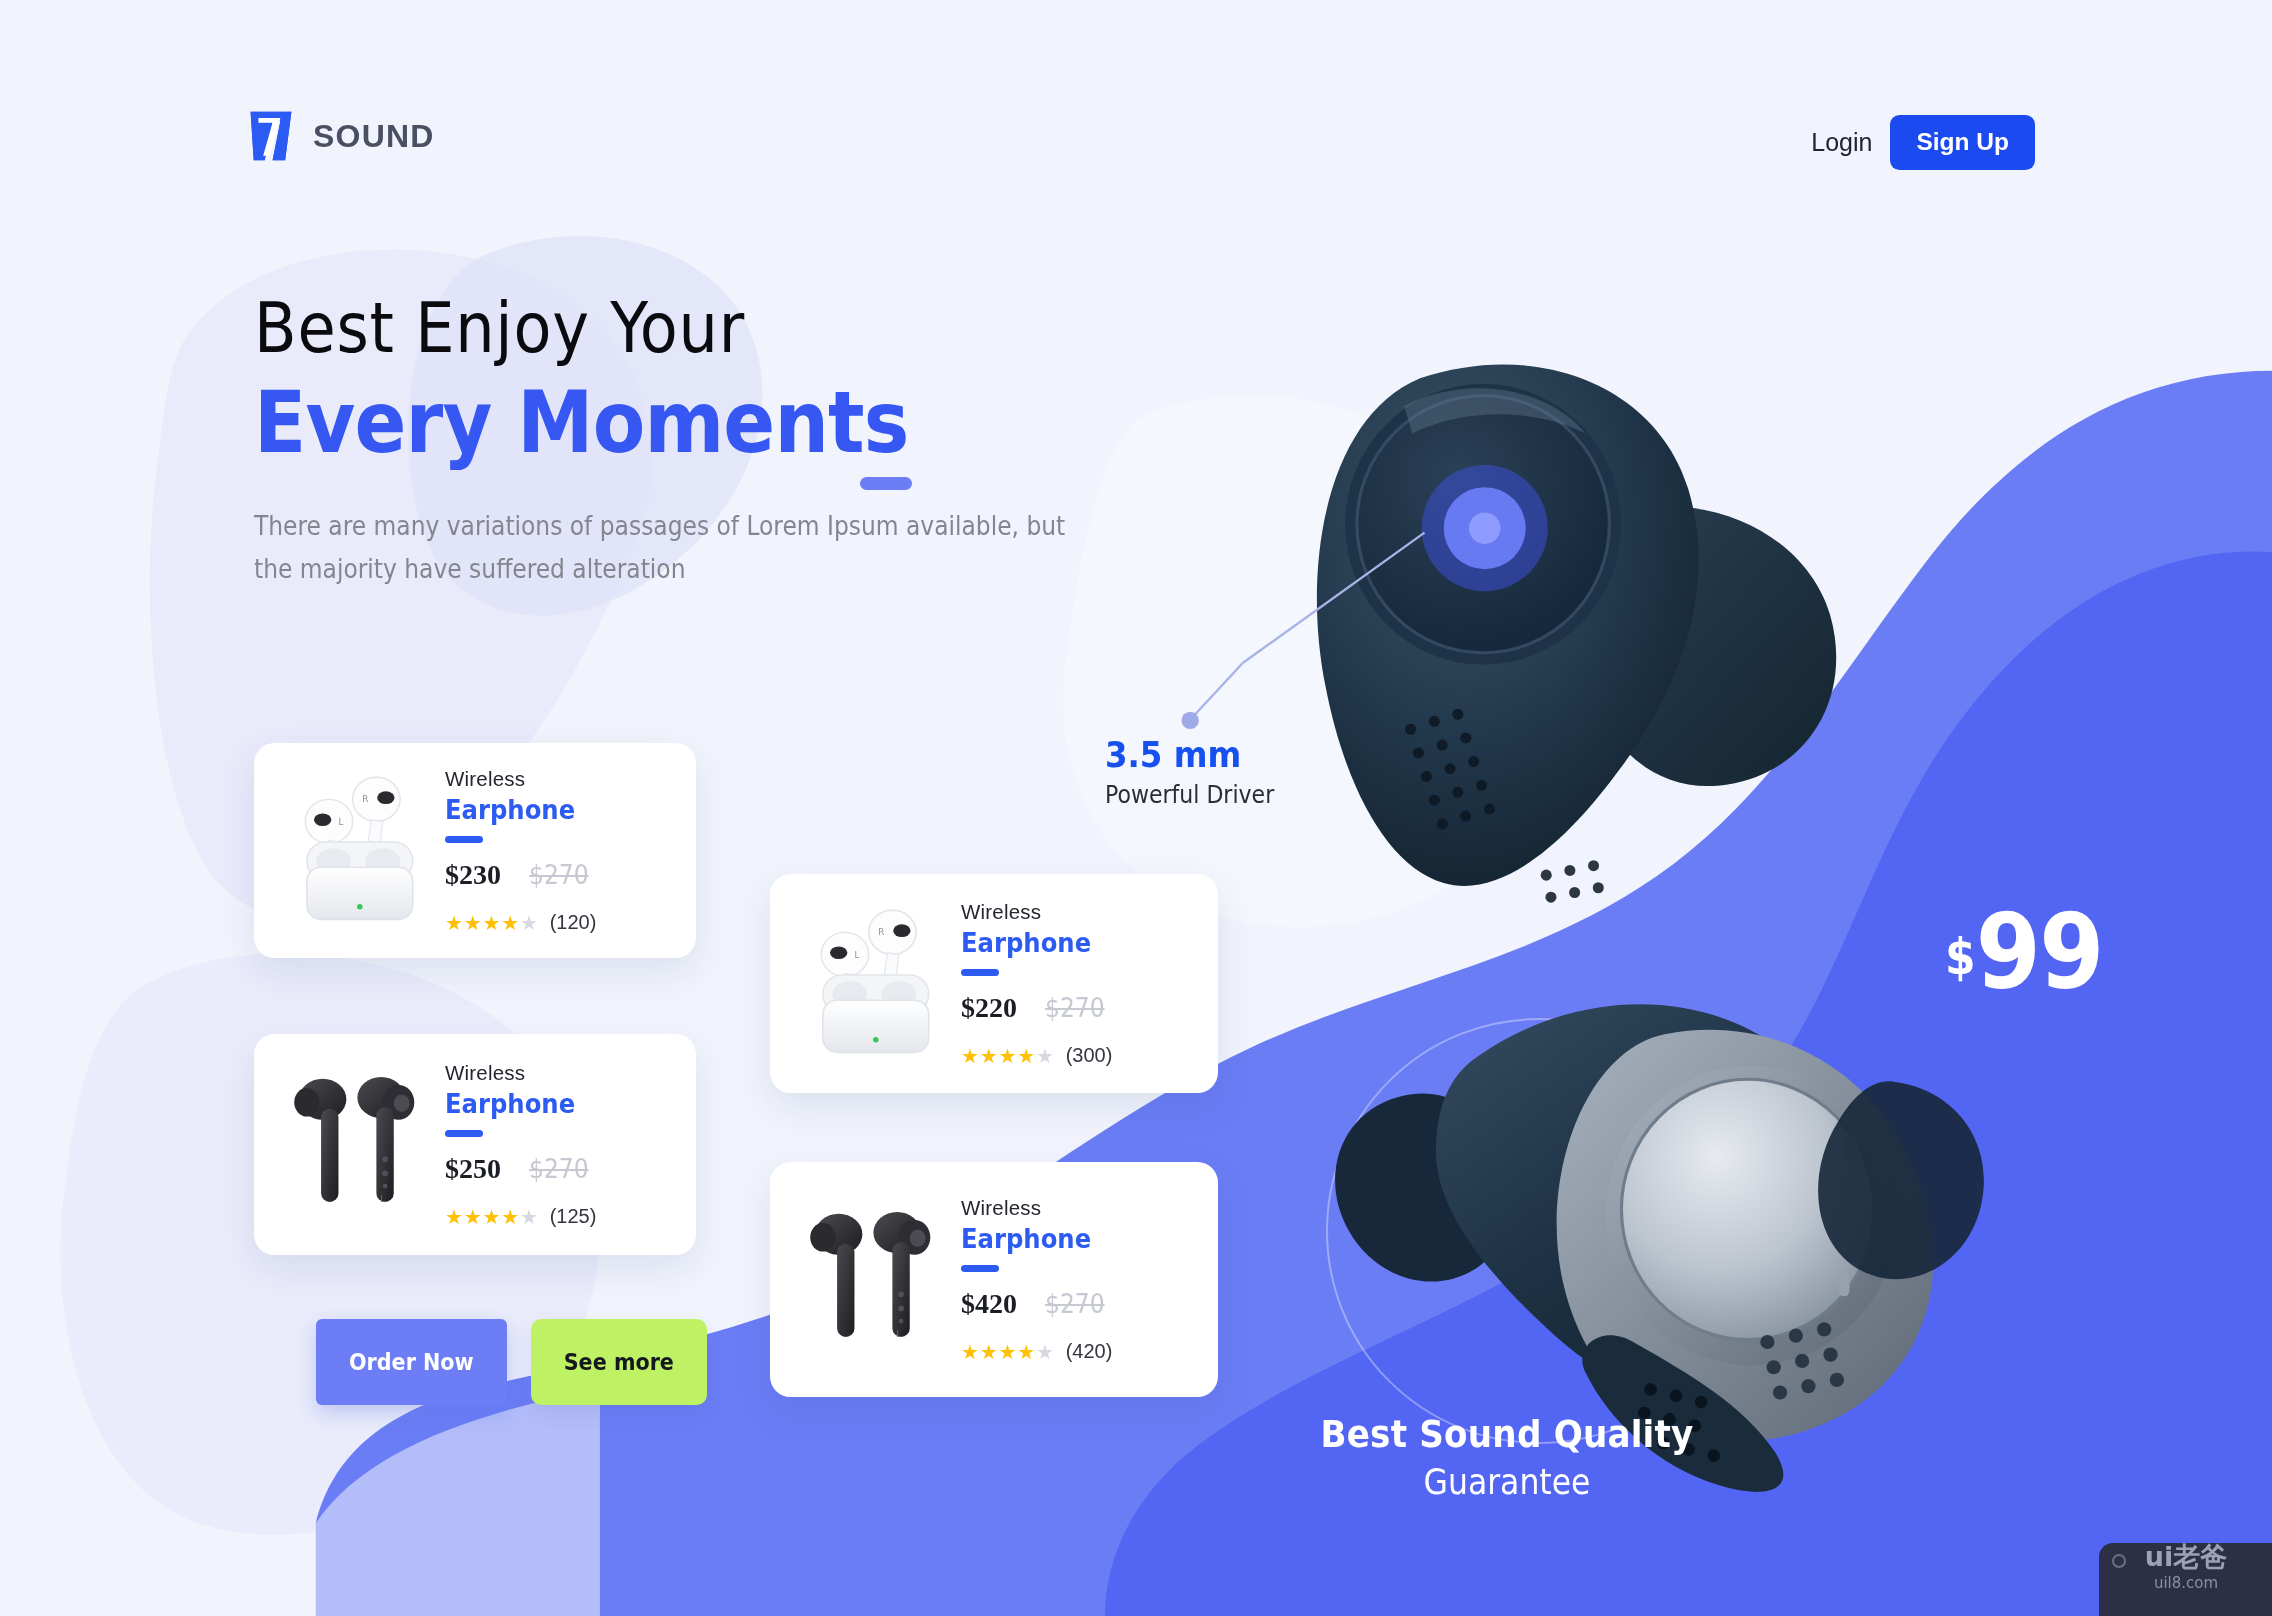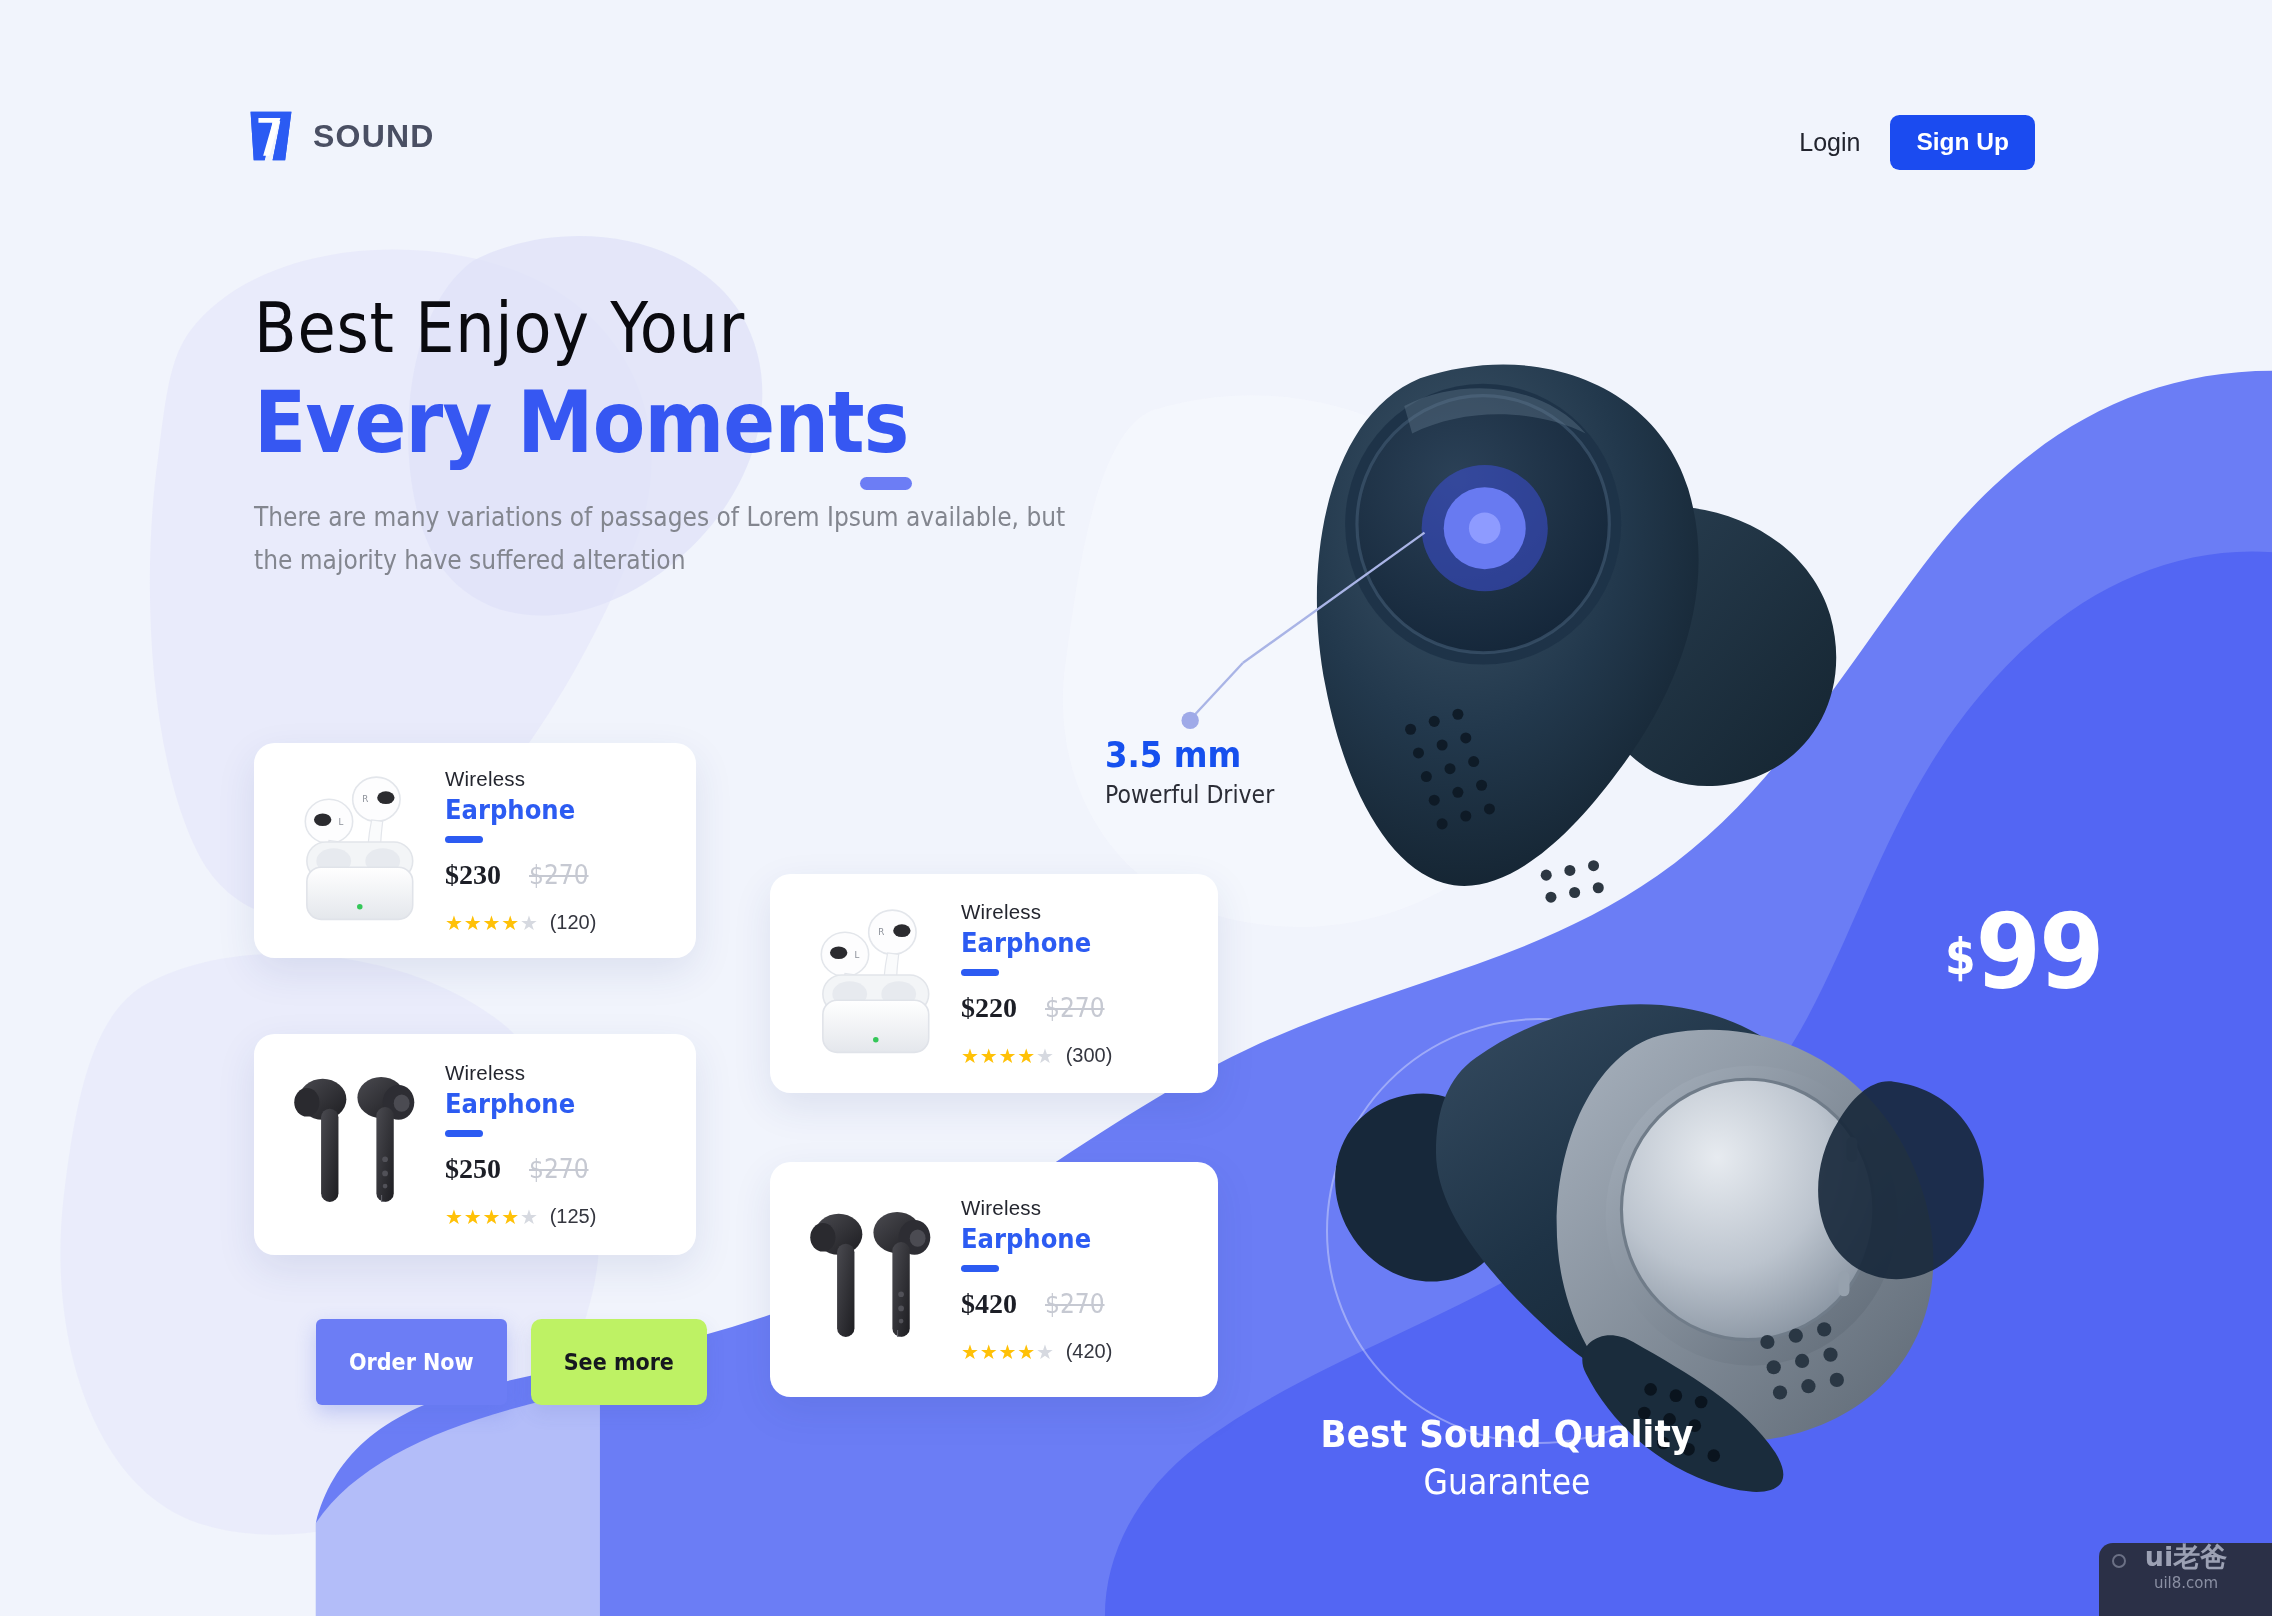--- a/index.html
+++ b/index.html
@@ -30,21 +30,21 @@
     padding:0 0 17.4px 0; cursor:pointer; white-space:nowrap;
   }
   .nav-slot { width:193px; display:flex; justify-content:flex-start; }
   .nav-slot:nth-child(2){ width:193px; }
   .nav-item.active { color:#4E6CF5; }
   .nav-underline {
     position:absolute; left:0; bottom:0; width:33px; height:11px;
     background:#6C7DF5; border-radius:6.3px;
   }
 
-  .auth { position:absolute; right:238px; top:115px; display:flex; align-items:center; gap:30px; }
+  .auth { position:absolute; right:238px; top:115px; display:flex; align-items:center; gap:18px; }
   .login-link { font-size:25px; color:#22242E; font-family:"Liberation Sans", sans-serif; cursor:pointer; }
   .signup-btn {
     background:#1B4BF0; color:#fff; font-size:24.5px; font-weight:600;
     padding:13.4px 26px; border-radius:9.5px; border:none; cursor:pointer;
     font-family:"Liberation Sans", sans-serif;
   }
 
   
   .hero { position:absolute; left:254px; top:292px; width:884px; z-index:30; }
   .hero-line1 {
@@ -56,21 +56,21 @@
     position:relative; display:inline-block; margin-top:14px;
     font-size:85px; line-height:1.05; color:#3657F2; font-weight:700;
     font-family:"DejaVu Sans Condensed","DejaVu Sans", sans-serif;
     letter-spacing:-0.8px;
   }
   .hero-accent {
     position:absolute; right:-3.2px; bottom:-22px; width:52px; height:12.6px;
     background:#6C7DF5; border-radius:7px;
   }
   .hero-sub {
-    margin-top:28px; font-size:26px; line-height:1.65; color:#83868F; font-weight:400;
+    margin-top:37px; font-size:26px; line-height:1.65; color:#83868F; font-weight:400;
     font-family:"DejaVu Sans Condensed","DejaVu Sans", sans-serif;
     max-width:829px;
   }
 
   
   .card {
     position:absolute; background:#fff; border-radius:20.5px;
     box-shadow:0 14px 39px rgba(40,60,130,0.10);
     display:flex; align-items:center; z-index:35;
   }

